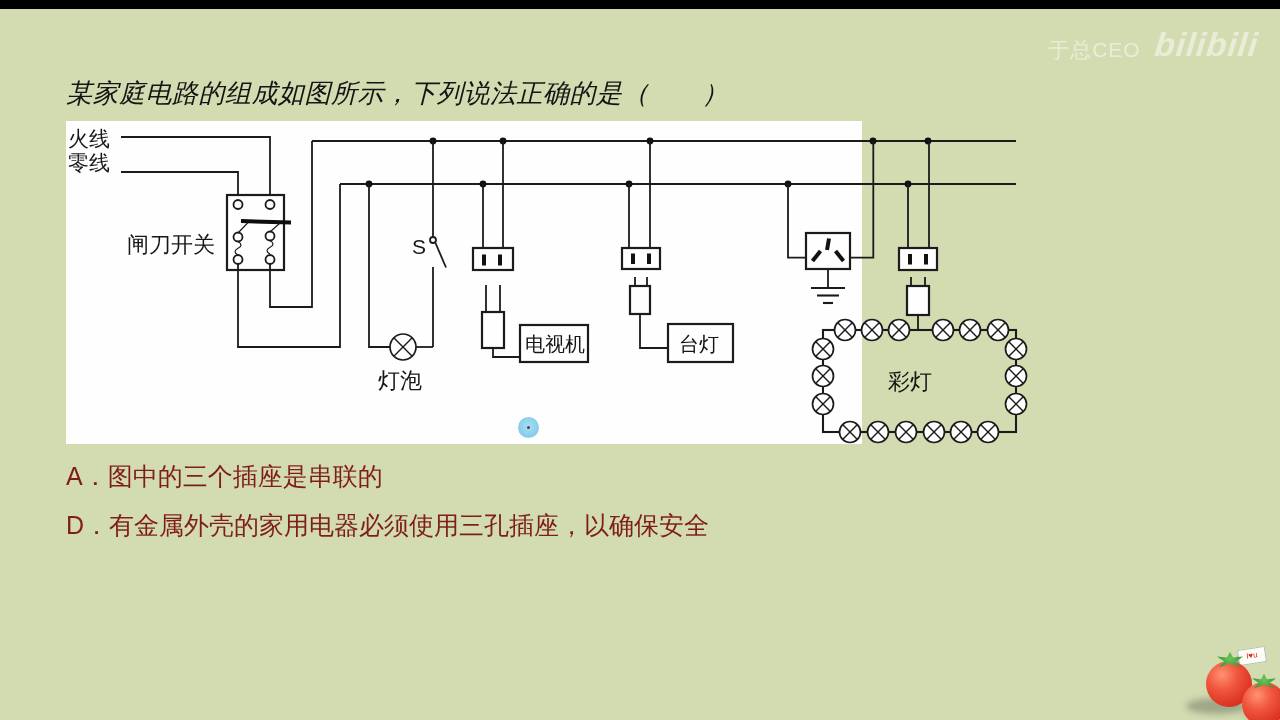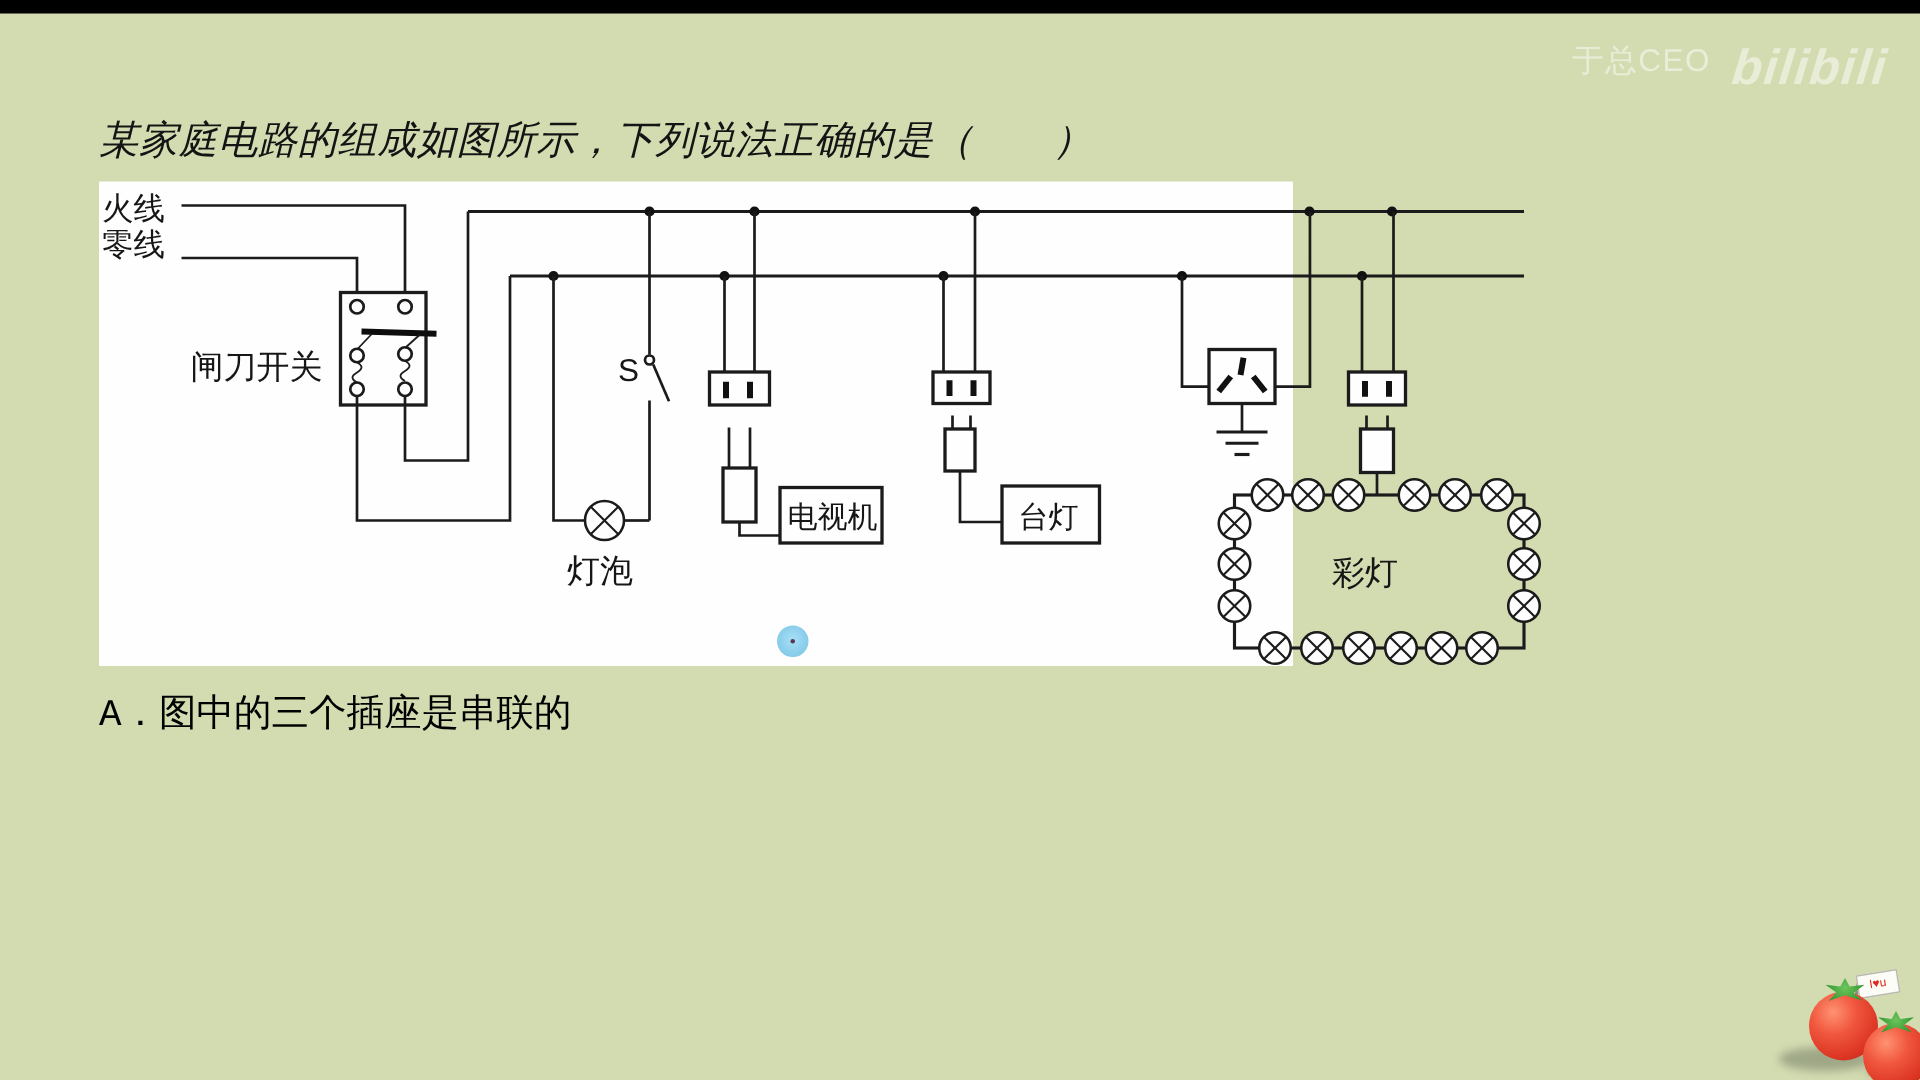--- a/index.html
+++ b/index.html
@@ -3,21 +3,21 @@
 <meta charset="utf-8">
 <style>
   html,body{margin:0;padding:0;background:#888;}
   #stage{
     position:relative;width:1280px;height:720px;overflow:hidden;
     background:#d3dbb1;
     font-family:"Liberation Sans", sans-serif;
   }
   #topbar{position:absolute;left:0;top:0;width:1280px;height:9px;background:#000;}
   #watermark{
-    position:absolute;right:22px;top:26px;display:flex;align-items:flex-start;gap:14px;
+    position:absolute;right:22px;top:26px;display:flex;align-items:flex-end;gap:14px;
     color:#ffffff;opacity:.5;white-space:nowrap;margin-left:33px;
   }
   #wm-user{font-size:21px;letter-spacing:1px;}
   #wm-logo{font-size:33px;font-weight:bold;font-style:italic;transform:skewX(-6deg);letter-spacing:1px;}
   #question{
     position:absolute;left:66px;top:76px;font-size:26px;color:#141414;
     letter-spacing:.5px;white-space:nowrap;font-style:italic;
   }
   #panel{position:absolute;left:66px;top:121px;width:796px;height:323px;background:#fefefe;}
   #circuit{position:absolute;left:0;top:0;}
@@ -25,21 +25,21 @@
   .wire{stroke:#1b1b1b;stroke-width:1.8;fill:none;}
   .bus{stroke:#1b1b1b;stroke-width:2.1;fill:none;}
   .box{fill:#fefefe;stroke:#1b1b1b;stroke-width:2.2;}
   .term{fill:#fefefe;stroke:#1b1b1b;stroke-width:1.8;}
   .slot{stroke:#111;stroke-width:4;stroke-linecap:butt;}
   .bar{stroke:#0d0d0d;stroke-width:4;}
   .thin{stroke:#1b1b1b;stroke-width:1.2;fill:none;}
   .dot{fill:#111;}
   .lamp{fill:#fefefe;stroke:#1b1b1b;stroke-width:1.7;}
   .lampx{stroke:#1b1b1b;stroke-width:1.4;}
-  #options{position:absolute;left:66px;top:452px;color:#000000;font-family:Liberation Mono, monospace;}
+  #options{position:absolute;left:66px;top:452px;color:#7f1d1d;}
   .option-row{height:49px;line-height:49px;font-size:25px;white-space:nowrap;}
   #cursor-dot{
     position:absolute;left:518px;top:417px;width:21px;height:21px;border-radius:50%;
     background:radial-gradient(circle at 50% 45%, #a8e0f6 0%, #8ccfec 55%, #79c3e4 100%);
   }
   #cursor-dot::after{content:"";position:absolute;left:9px;top:9px;width:3px;height:3px;border-radius:50%;background:#5a3a50;}
   .shadow{position:absolute;background:rgba(95,105,85,.45);border-radius:50%;filter:blur(3px);}
   .tomato{position:absolute;border-radius:50%;
     background:radial-gradient(circle at 35% 30%, #ff9272 0%, #f0563d 35%, #da3322 72%, #b3271a 100%);}
   .leaf{position:absolute;background:radial-gradient(circle at 50% 40%, #6cc45c 0%, #3fa23a 60%, #2f8030 100%);
@@ -269,20 +269,21 @@
               <line x1="995.4" y1="424.6" x2="980.6" y2="439.4" class="lampx"></line>
             </g>
           </g>
         <text x="888" y="389" font-size="22">彩灯</text>
       </g>
     </svg>
   </div>
 
   <div id="options">
     <div class="option-row">A．图中的三个插座是串联的</div>
+    <div class="option-row">D．有金属外壳的家用电器必须使用三孔插座，以确保安全</div>
   </div>
 
   <div id="cursor-dot"></div>
 
   <div>
     <div class="shadow" style="left:1186px;top:698px;width:62px;height:16px;"></div>
     <div class="shadow" style="left:1244px;top:710px;width:40px;height:9px;"></div>
     <div class="pole" style="left:1237px;top:652px;"></div>
     <div class="flag" style="left:1238px;top:648px;">I♥u</div>
     <div class="tomato" style="left:1206px;top:661px;width:46px;height:46px;"></div>

